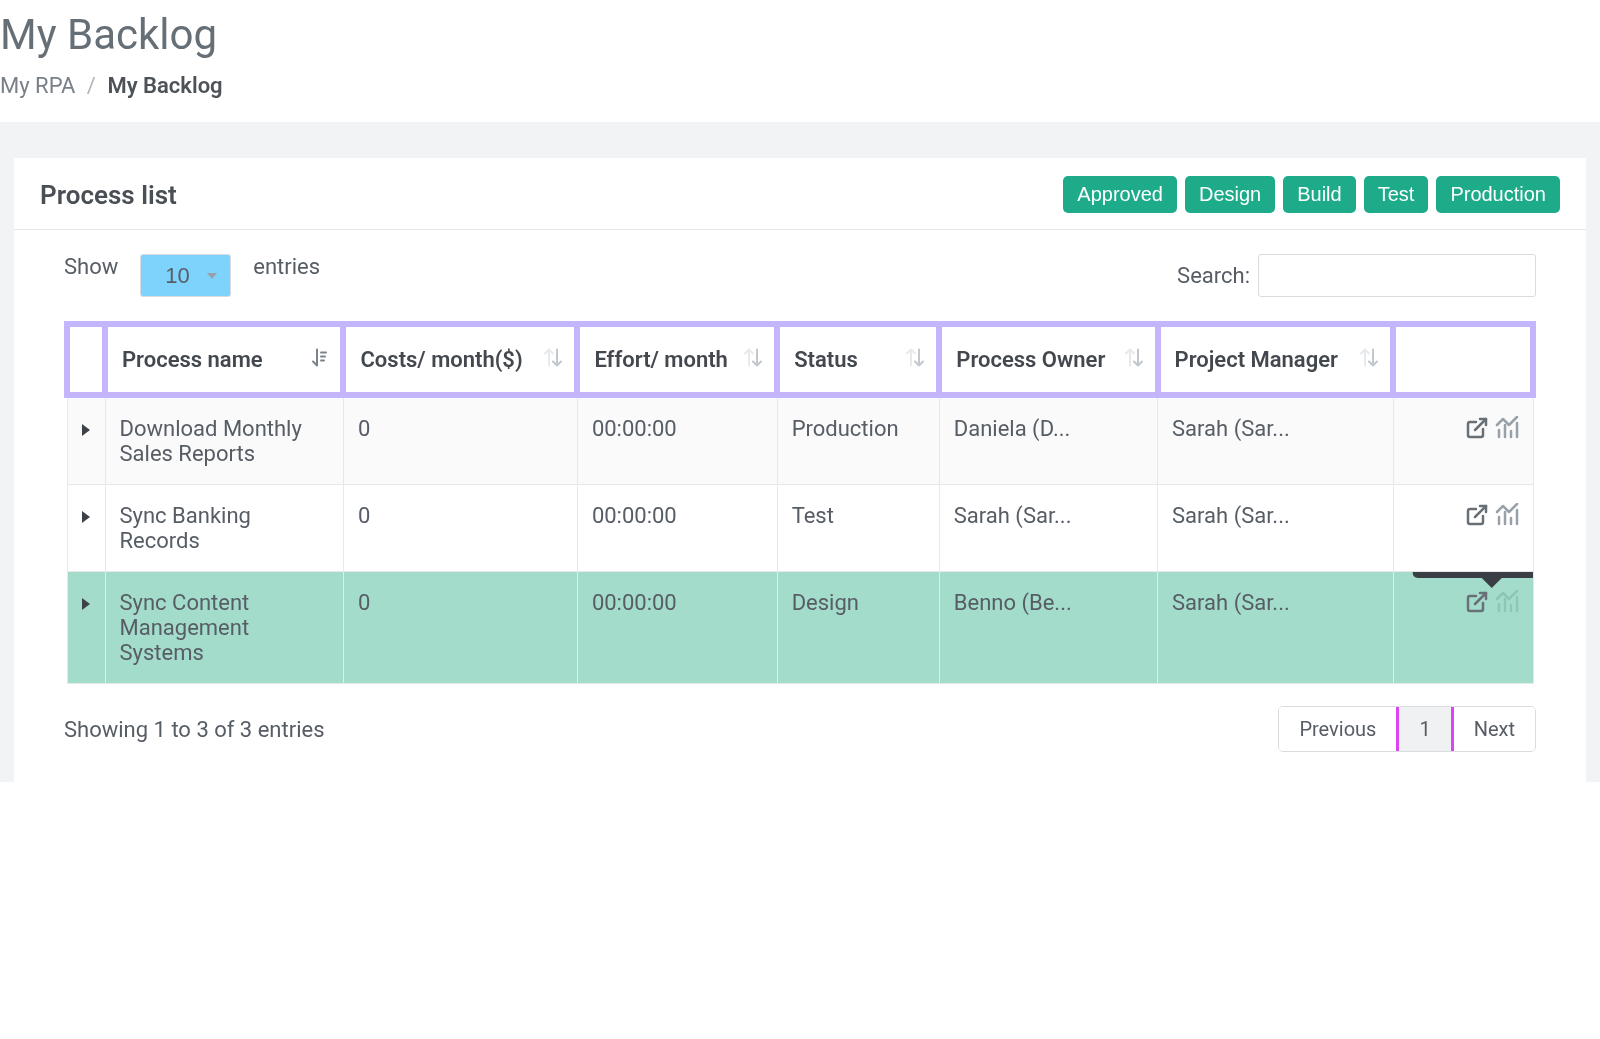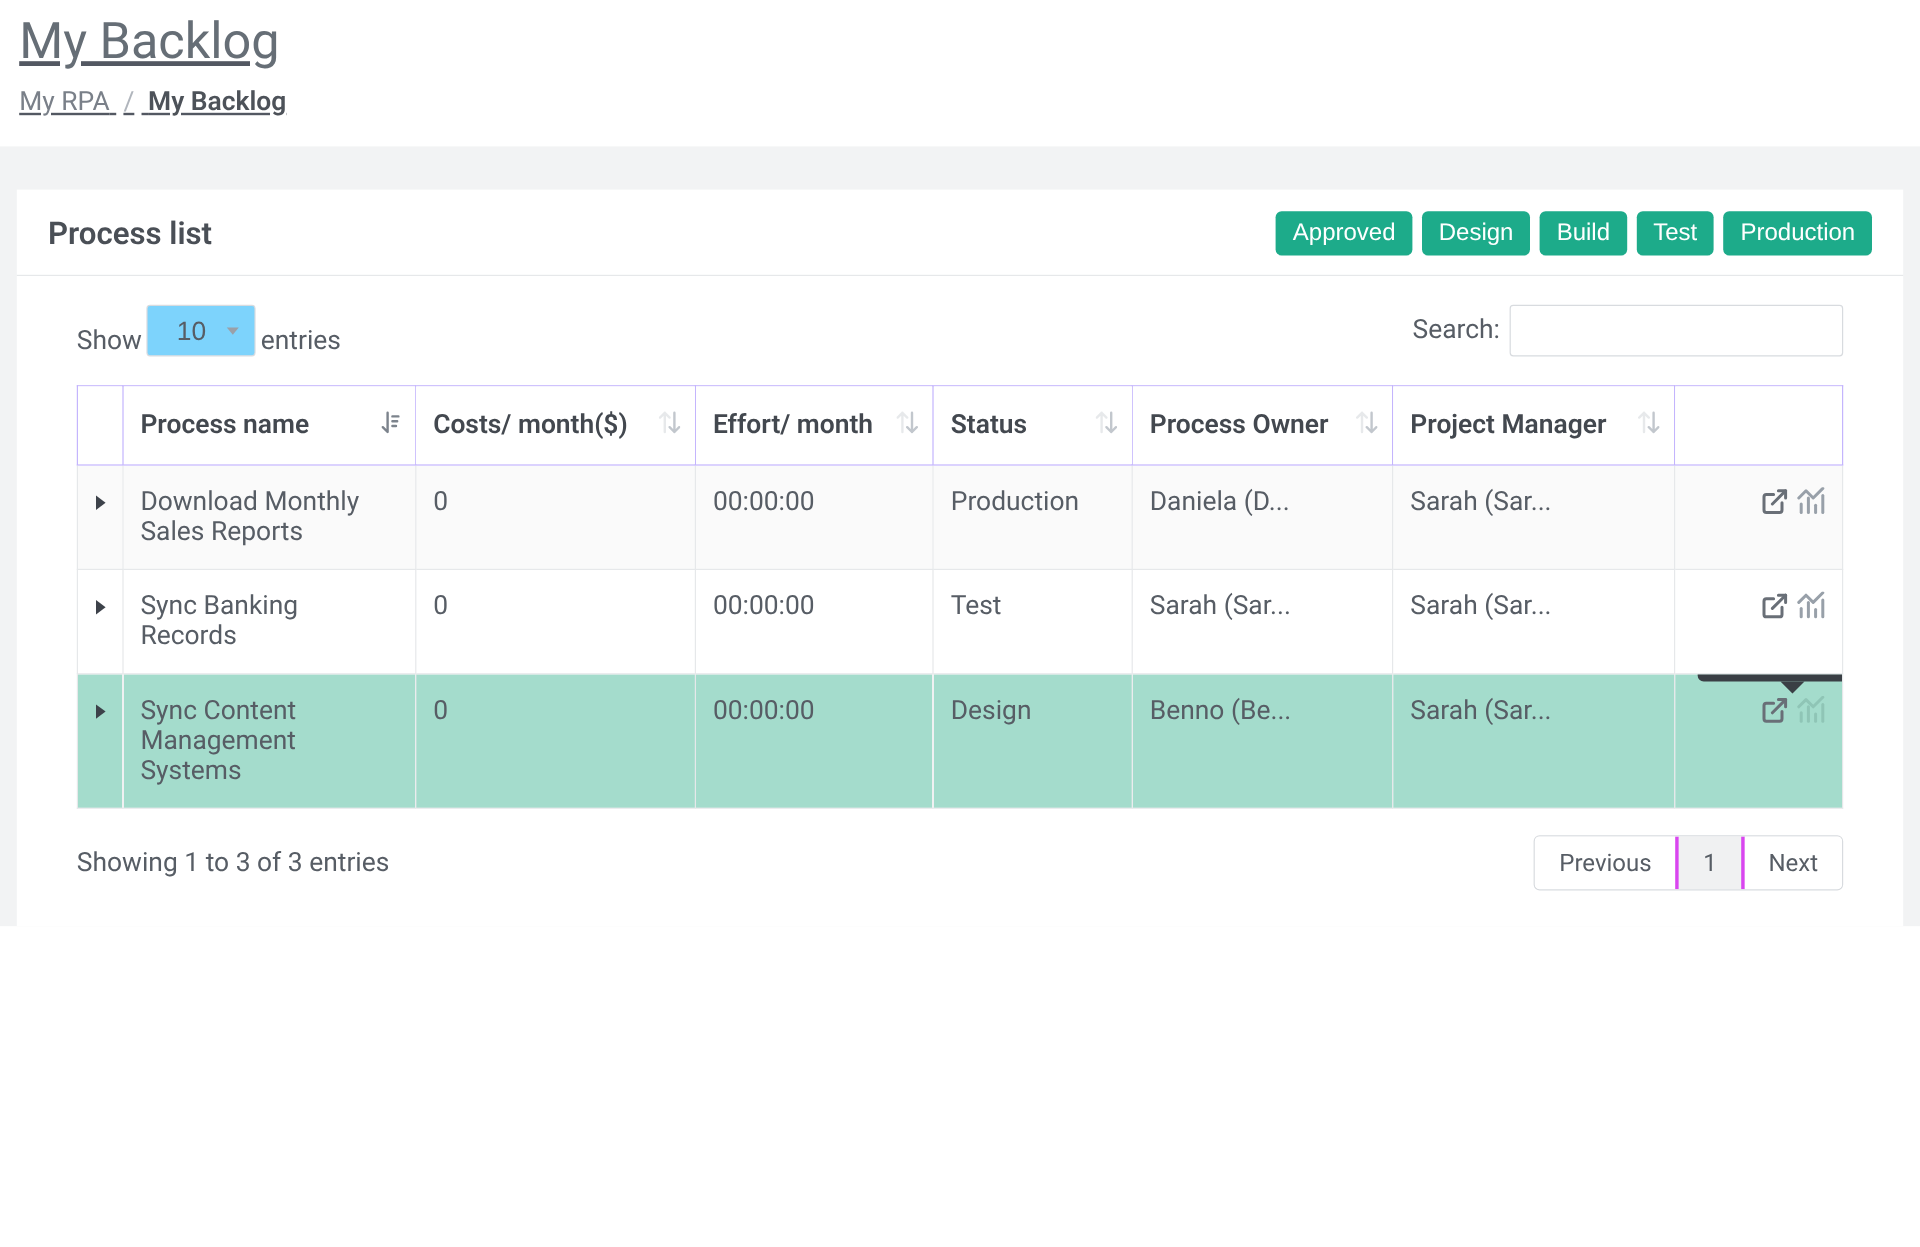--- a/index.html
+++ b/index.html
@@ -6,22 +6,21 @@
       box-sizing: border-box;
       margin: 0;
       padding: 0;
     }
     body {
       font-family: -apple-system, BlinkMacSystemFont, "Segoe UI", Roboto, "Helvetica Neue", Arial, sans-serif;
       color: #535862;
       background: #fff;
     }
     .page-header {
-      padding: 10px 16px 24px;
-      text-decoration: underline;
+      padding: 10px 0 24px;
     }
     .page-title {
       font-size: 42px;
       font-weight: 400;
       color: #666e76;
       margin-bottom: 14px;
     }
     .breadcrumb {
       font-size: 22px;
       color: #7a8089;
@@ -70,22 +69,22 @@
     .table-controls {
       display: flex;
       justify-content: space-between;
       align-items: center;
       padding: 24px 50px;
       font-size: 22px;
       color: #575d65;
     }
     .length-control {
       display: flex;
-      align-items: flex-end;
-      gap: 4px;
+      align-items: flex-start;
+      gap: 22px;
     }
     .length-select {
       border: 1px solid #d8dbdf;
       border-radius: 3px;
       padding: 8px 40px 8px 24px;
       font-size: 22px;
       color: #575d65;
       background: #7dd3fc;
       appearance: none;
       position: relative;
@@ -124,21 +123,21 @@
     table {
       width: 100%;
       border-collapse: collapse;
     }
     thead th {
       text-align: left;
       font-size: 22px;
       font-weight: 600;
       color: #43484f;
       padding: 20px 14px;
-      border: 1px solid #c4b5fd;
+      border: 6px solid #c4b5fd;
       background: #fff;
       vertical-align: top;
       position: relative;
     }
     thead th .th-label {
       display: inline-block;
       max-width: calc(100% - 28px);
     }
     thead th .sort-icon {
       position: absolute;

